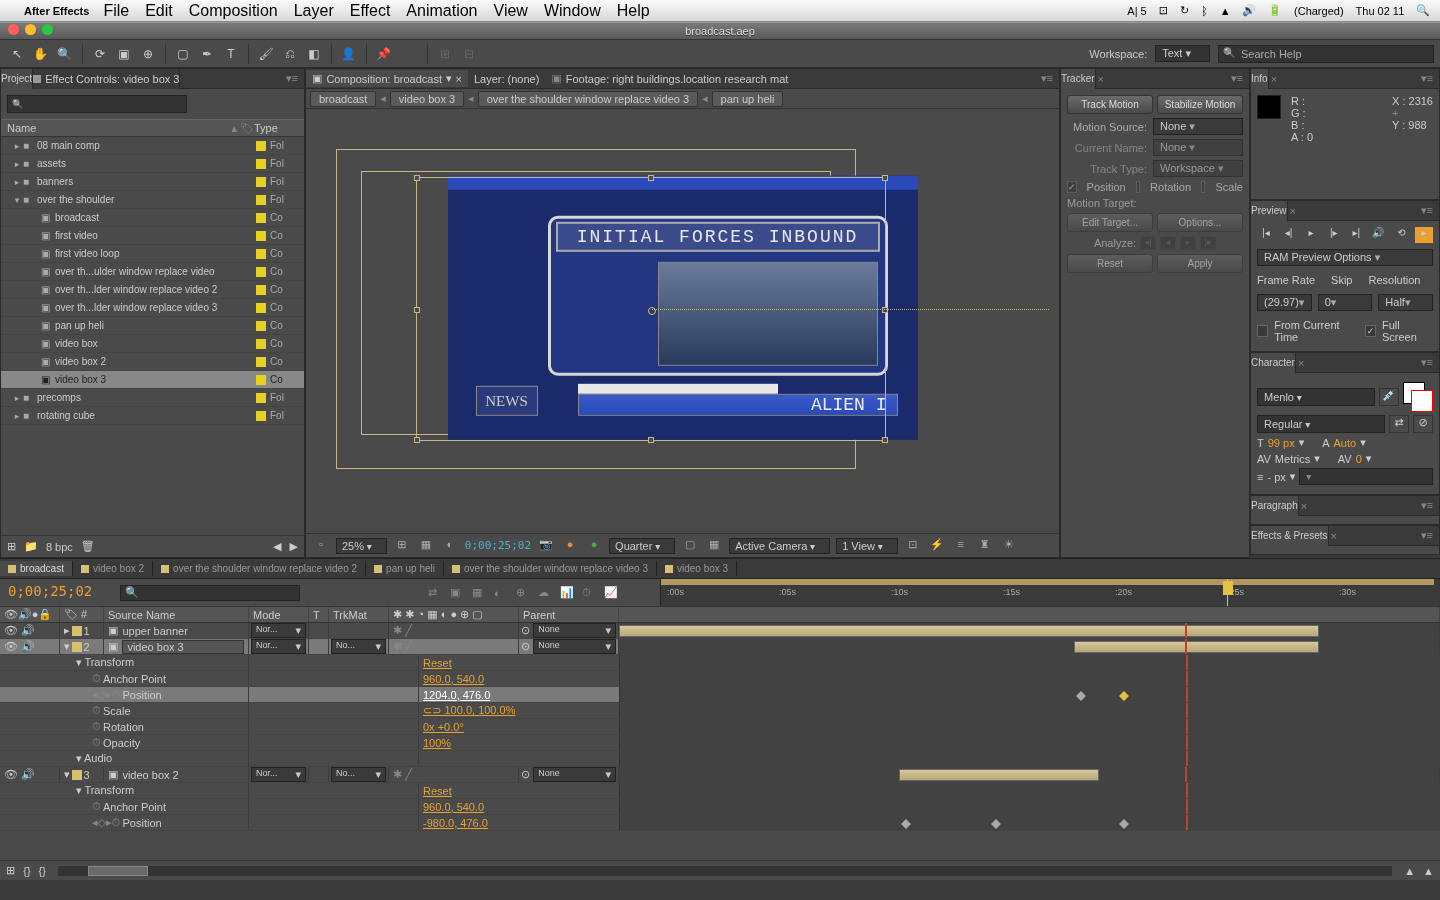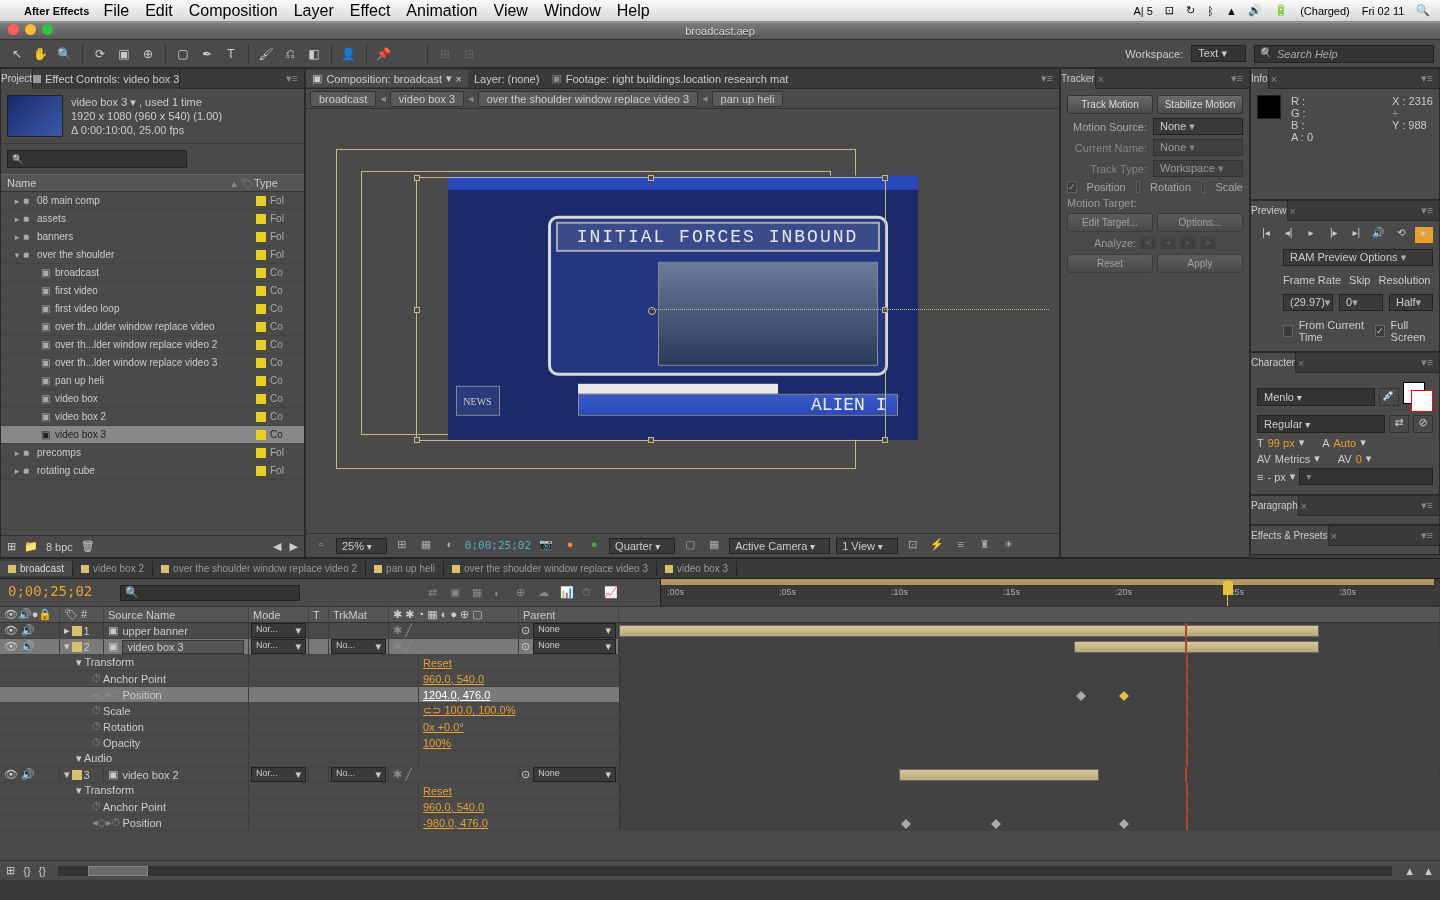--- a/index.html
+++ b/index.html
@@ -18,21 +18,21 @@
 .titlebar .dots { position:absolute; left:8px; top:24px; display:flex; gap:6px;}
 .dot { width:11px;height:11px;border-radius:50%;}
 .titlebar .wtitle { color:#ddd; font-size:11px; text-shadow:0 1px 0 #333;}
 
 
 .toolbar { height:28px; background:#4a4a4a; border-bottom:1px solid #2a2a2a; display:flex; align-items:center; padding:0 6px; gap:2px;}
 .toolbar .sep { width:1px; height:20px; background:#333; margin:0 4px;}
 .toolbar .tbtn { width:22px; height:20px; display:flex; align-items:center; justify-content:center; color:#ccc; font-size:12px; border-radius:2px;}
 .toolbar .wslabel { margin-left:auto; color:#ccc; font-size:11px;}
 .toolbar .wsdd { background:#333; border:1px solid #222; padding:1px 18px 1px 6px; margin:0 6px; position:relative;}
-.toolbar .search { background:#333; border:1px solid #222; padding:2px 6px 2px 22px; width:180px; color:#aaa; position:relative;font-style:italic;}
+.toolbar .search { background:#333; border:1px solid #222; padding:2px 6px 2px 22px; width:216px; color:#aaa; position:relative;}
 .toolbar .search::before { content:"🔍"; position:absolute; left:4px; top:1px; font-size:10px; filter:grayscale(1);}
 
 
 .main { display:grid; grid-template-columns: 305px 1fr 190px 190px; grid-template-rows: 1fr; height:490px;}
 
 
 .panel { background:#4a4a4a; border:1px solid #2a2a2a; display:flex; flex-direction:column; min-height:0;}
 .ptabs { height:20px; background:#3a3a3a; display:flex; align-items:center; border-bottom:1px solid #2a2a2a; position:relative;}
 .ptab { padding:2px 0; background:#4a4a4a; border-right:1px solid #2a2a2a; font-size:10px; color:#ccc; height:20px; display:flex; align-items:center;}
 .ptab.dim { background:#3a3a3a; color:#888;}
@@ -65,21 +65,21 @@
 .ctab.dim { background:#3a3a3a; color:#888;}
 .breadcrumb { height:20px; background:#4a4a4a; display:flex; align-items:center; padding:0 4px; gap:4px; font-size:10px; border-bottom:1px solid #333;}
 .bc { background:#5a5a5a; padding:1px 8px; border:1px solid #333; border-radius:2px;}
 .bcarrow { color:#888;}
 .viewer { flex:1; background:#4a4a4a; position:relative; overflow:hidden;}
 .canvas { position:absolute; left:50%; top:50%; transform:translate(-50%,-55%); width:470px; height:264px; background:#1a2a6a;}
 .canvas .topbar { height:14px; background:#2a4aba;}
 .canvas .mainbox { position:absolute; left:100px; top:40px; width:340px; height:160px; border:3px solid #d8d8d8; border-radius:10px; background:rgba(40,60,140,0.7);}
 .canvas .headline { position:absolute; left:108px; top:46px; width:324px; height:30px; border:2px solid #aaa; background:#3a4a8a; display:flex;align-items:center;justify-content:center; font-family:"Courier New",monospace; font-size:18px; letter-spacing:2px; color:#e8e8f0;}
 .canvas .vidinset { position:absolute; left:210px;top:86px;width:220px;height:104px;background:linear-gradient(180deg,#6a7a9a,#2a3a5a); border:1px solid #888;}
-.canvas .newslogo { position:absolute; left:8px; bottom:24px; width:44px;height:30px; border:1px solid #888; background:#2a3a7a; display:flex;align-items:center;justify-content:center; font-size:10px; color:#ccc; font-family:serif;}
+.canvas .newslogo { position:absolute; left:28px; bottom:24px; width:62px;height:30px; border:1px solid #888; background:#2a3a7a; display:flex;align-items:center;justify-content:center; font-size:15px; color:#ccc; font-family:serif;}
 .canvas .ticker { position:absolute; left:130px; bottom:24px; right:20px; height:22px; background:linear-gradient(#3a5aca,#2a4aba); border:1px solid #888; display:flex; align-items:center; justify-content:flex-end; padding-right:10px; font-family:"Courier New",monospace; font-size:18px; color:#eee;}
 .canvas .prog { position:absolute; left:130px; bottom:46px; width:200px; height:10px; background:#e8e8e8;}
 .selbox { position:absolute; border:1px solid #c8b888;}
 .selhandle { position:absolute; width:6px;height:6px; background:#4a4a4a; border:1px solid #c8b888;}
 .vfoot { height:24px; background:#4a4a4a; border-top:1px solid #333; display:flex; align-items:center; gap:6px; padding:0 6px; font-size:10px;}
 .vfoot .dd { background:#3a3a3a; border:1px solid #222; padding:1px 14px 1px 5px; font-size:10px;}
 .vfoot .ibtn { width:18px; height:16px; text-align:center; color:#aaa;}
 
 
 .rcol { display:flex; flex-direction:column;}
@@ -89,21 +89,21 @@
 .tlabel { color:#aaa; width:80px; text-align:right;}
 .tval { background:#3a3a3a; border:1px solid #222; padding:1px 6px; flex:1; color:#aaa;}
 .tcb { width:12px;height:12px;border:1px solid #666; background:#3a3a3a; display:inline-flex;align-items:center;justify-content:center;font-size:9px;}
 .aarrow { width:16px; height:14px; border:1px solid #444; background:#3a3a3a; color:#666; text-align:center; font-size:9px;}
 
 .info .body { padding:6px; display:flex; gap:10px; font-size:10px;}
 .swatch { width:24px;height:24px; background:#000; border:1px solid #222;}
 .preview .body { padding:4px;}
 .pvbtns { display:flex; gap:4px; justify-content:space-between; padding:2px;}
 .pvbtn { width:18px;height:16px; text-align:center; color:#ccc; font-size:10px;}
-.pvrow { display:flex; gap:6px; align-items:center; padding:4px 2px; font-size:10px;margin-left:26px;}
+.pvrow { display:flex; gap:6px; align-items:center; padding:4px 2px; font-size:10px;}
 .char .body { padding:6px;}
 .char .frow { display:flex; gap:4px; align-items:center; margin:3px 0;}
 .char .dd { background:#333; border:1px solid #222; padding:2px 6px; flex:1; font-size:10px;}
 .char .ibtn { width:20px;height:18px; border:1px solid #333; background:#4a4a4a; text-align:center;}
 .orange { color:#e8a030;}
 .colorsw { width:30px;height:30px; position:relative;}
 .colorsw .fg { position:absolute; width:22px;height:22px; background:#fff; border:1px solid #000;}
 .colorsw .bg { position:absolute; right:0;bottom:0;width:22px;height:22px; background:#fff; border:1px solid #f00;}
 
 
@@ -175,21 +175,21 @@
   <span class="mitem">Help</span>
   <div class="right">
     <span>A| 5</span>
     <span>⊡</span>
     <span>↻</span>
     <span>ᛒ</span>
     <span>▲</span>
     <span>🔊</span>
     <span>🔋</span>
     <span>(Charged)</span>
-    <span>Fri 02 11</span>
+    <span>Thu 02 11</span>
     <span>🔍</span>
   </div>
 </div>
 
 <div class="titlebar">
   <div class="dots">
     <div class="dot" style="background:#ff5f57"></div>
     <div class="dot" style="background:#febc2e"></div>
     <div class="dot" style="background:#28c840"></div>
   </div>
@@ -228,28 +228,20 @@
 
   <div class="panel">
     <div class="ptabs">
       <div class="ptab">Project</div>
       <div class="ptab dim">
           <span style="width:8px;height:8px;background:#999;margin-right:4px"></span>
           <span>Effect Controls: video box 3</span>
         </div>
       <div class="pmenu">▾≡</div>
     </div>
-    <div class="projhead">
-      <div class="thumb"></div>
-      <div class="projmeta">
-        <div>video box 3 ▾ , used 1 time</div>
-        <div>1920 x 1080  (960 x 540) (1.00)</div>
-        <div>Δ 0:00:10:00, 25.00 fps</div>
-      </div>
-    </div>
     <div class="projsearch"></div>
     <div class="phead">
       <div class="col1">Name</div>
       <span style="color:#888">▴ 🏷</span>
       <div class="col2">Type</div>
     </div>
     <div class="plist" id="plist">
         <div class="prow">
           <span style="width:6px"></span>
           <span class="tw">▸</span>
@@ -544,21 +536,21 @@
           <span class="pvbtn">▸</span>
           <span class="pvbtn">|▸</span>
           <span class="pvbtn">▸|</span>
           <span class="pvbtn">🔊</span>
           <span class="pvbtn">⟲</span>
           <span class="pvbtn" style="background:#e8a030">▸</span>
         </div>
         <div class="pvrow">
             <span class="tval" style="flex:1"><span>RAM Preview Options</span> ▾</span>
           </div>
-        <div class="pvrow" style="font-size:9px;gap:8px">
+        <div class="pvrow" style="font-size:9px;gap:16px">
             <span>Frame Rate</span>
             <span>Skip</span>
             <span>Resolution</span>
           </div>
         <div class="pvrow">
           <span class="tval" style="width:50px"><span>(29.97)</span>▾</span>
           <span class="tval" style="width:26px"><span>0</span>▾</span>
           <span class="tval" style="width:50px"><span>Half</span>▾</span>
         </div>
         <div class="pvrow">

